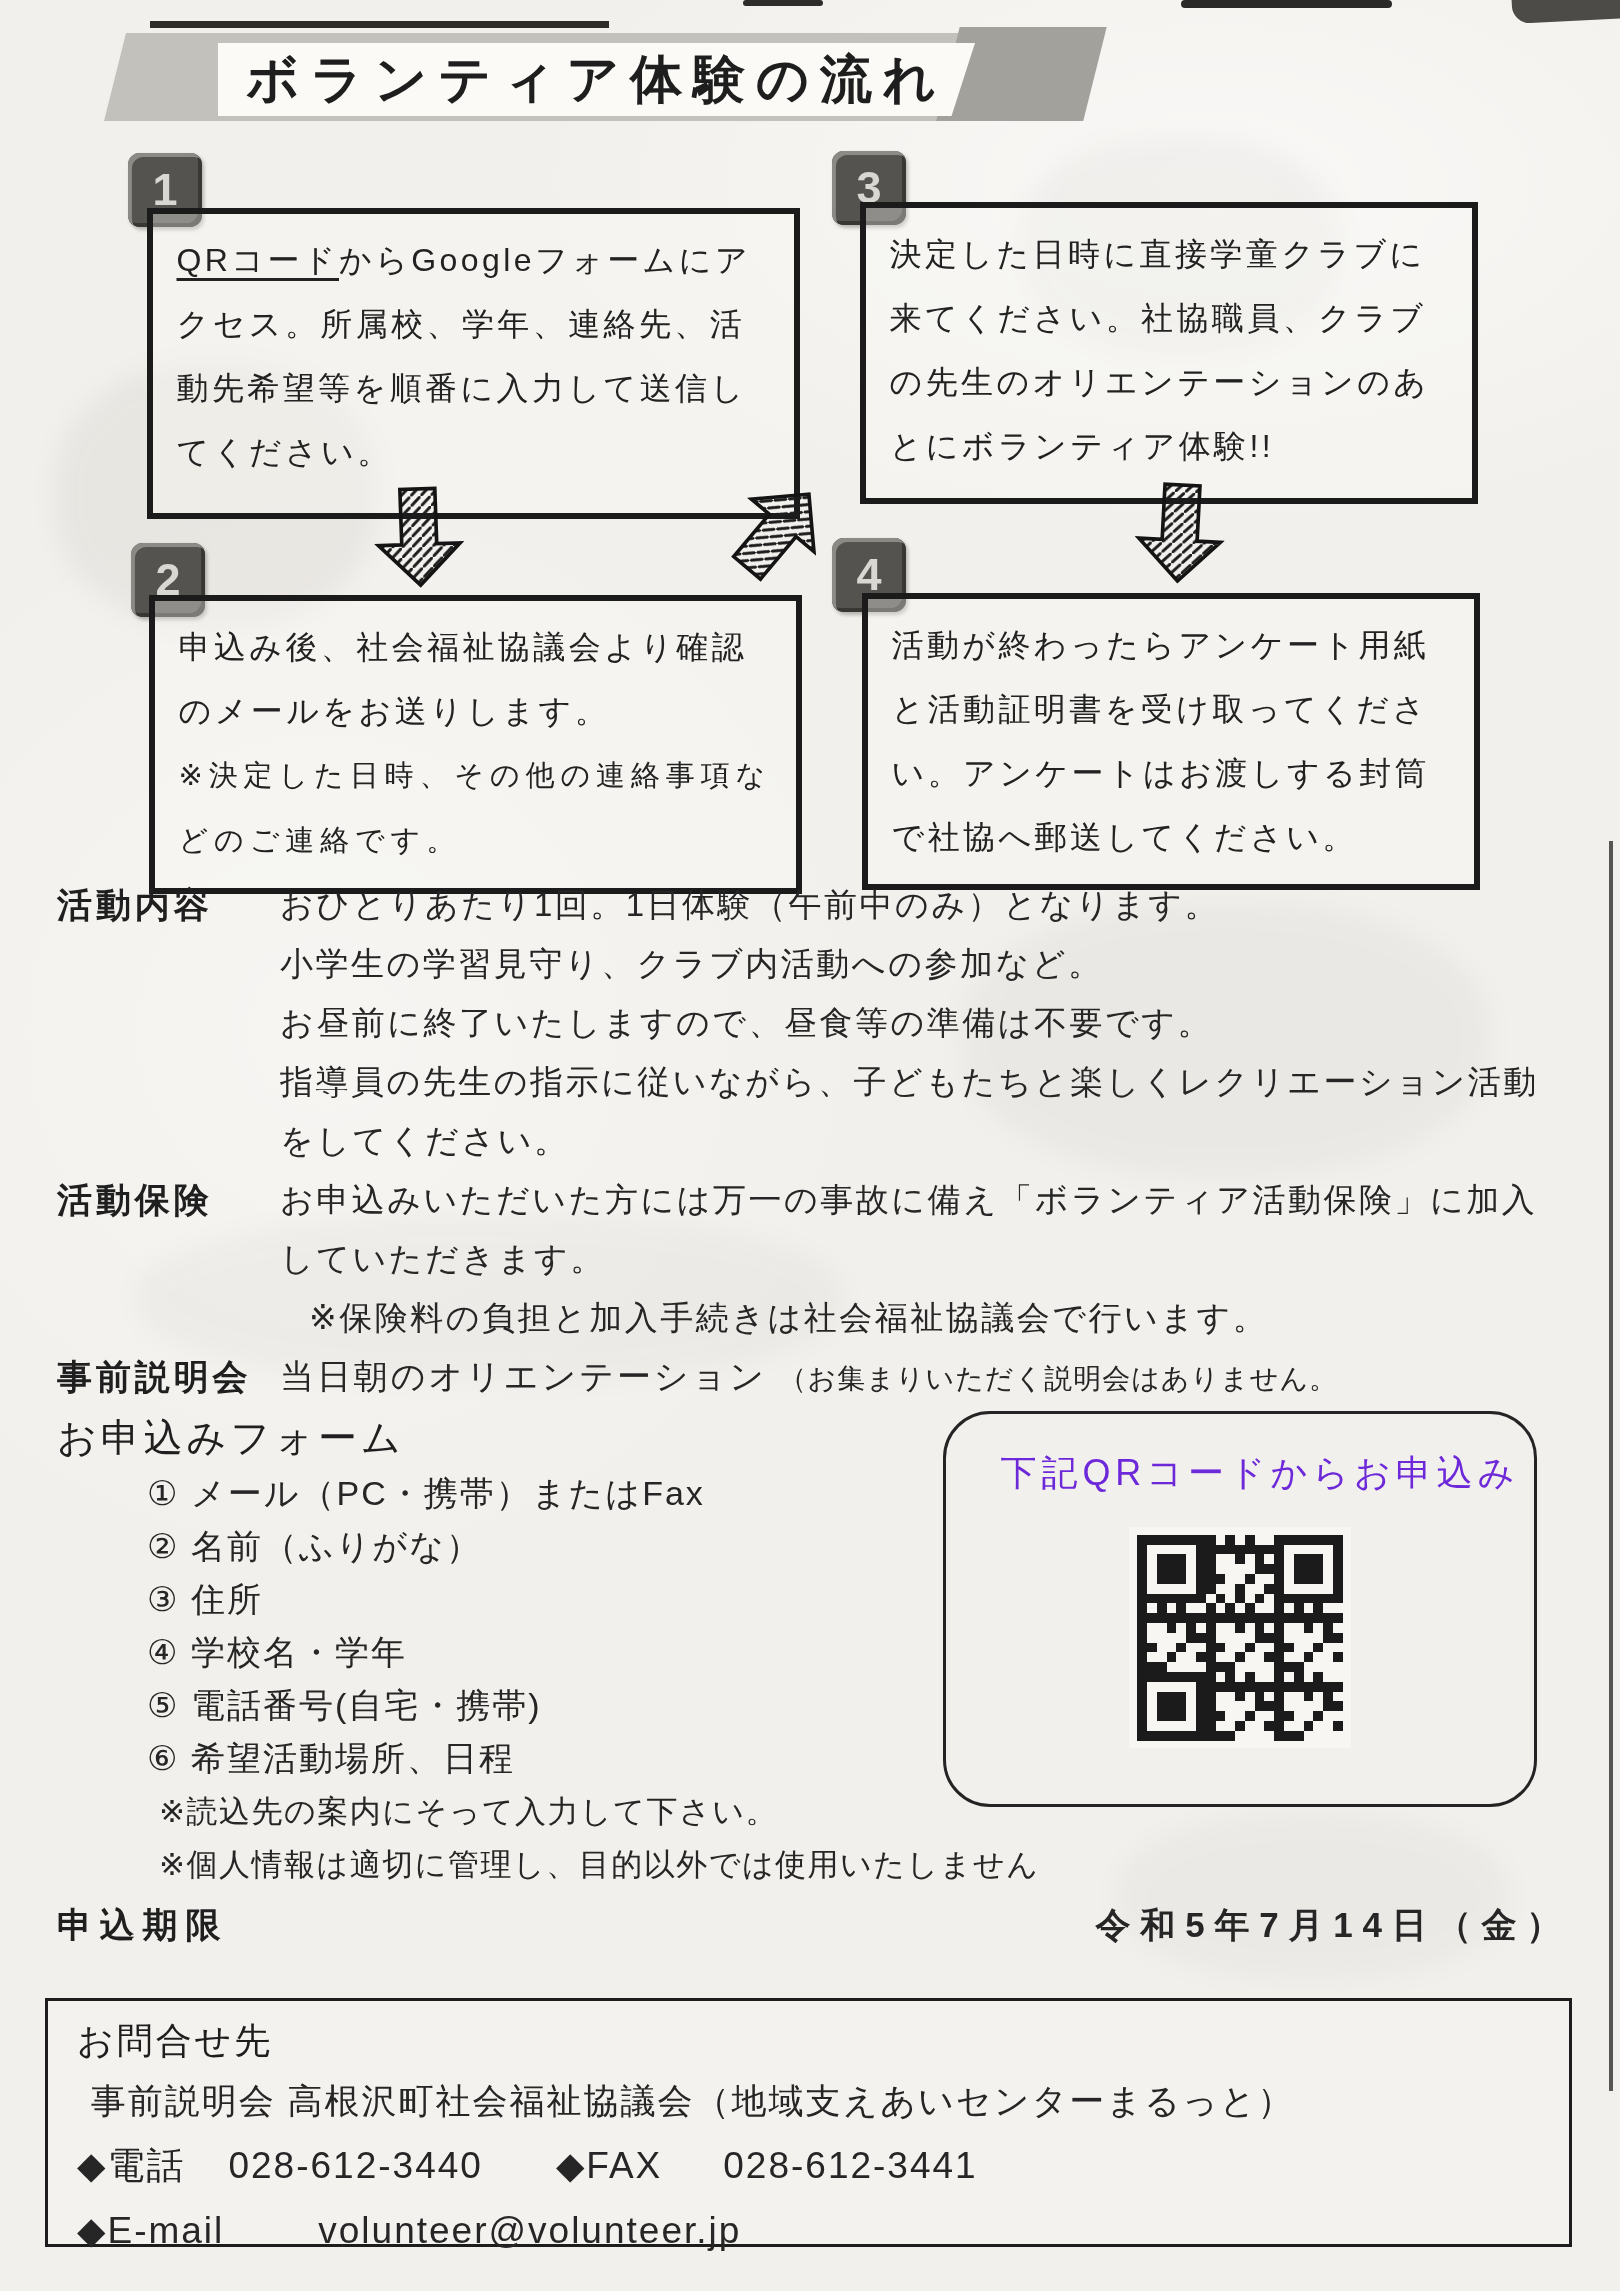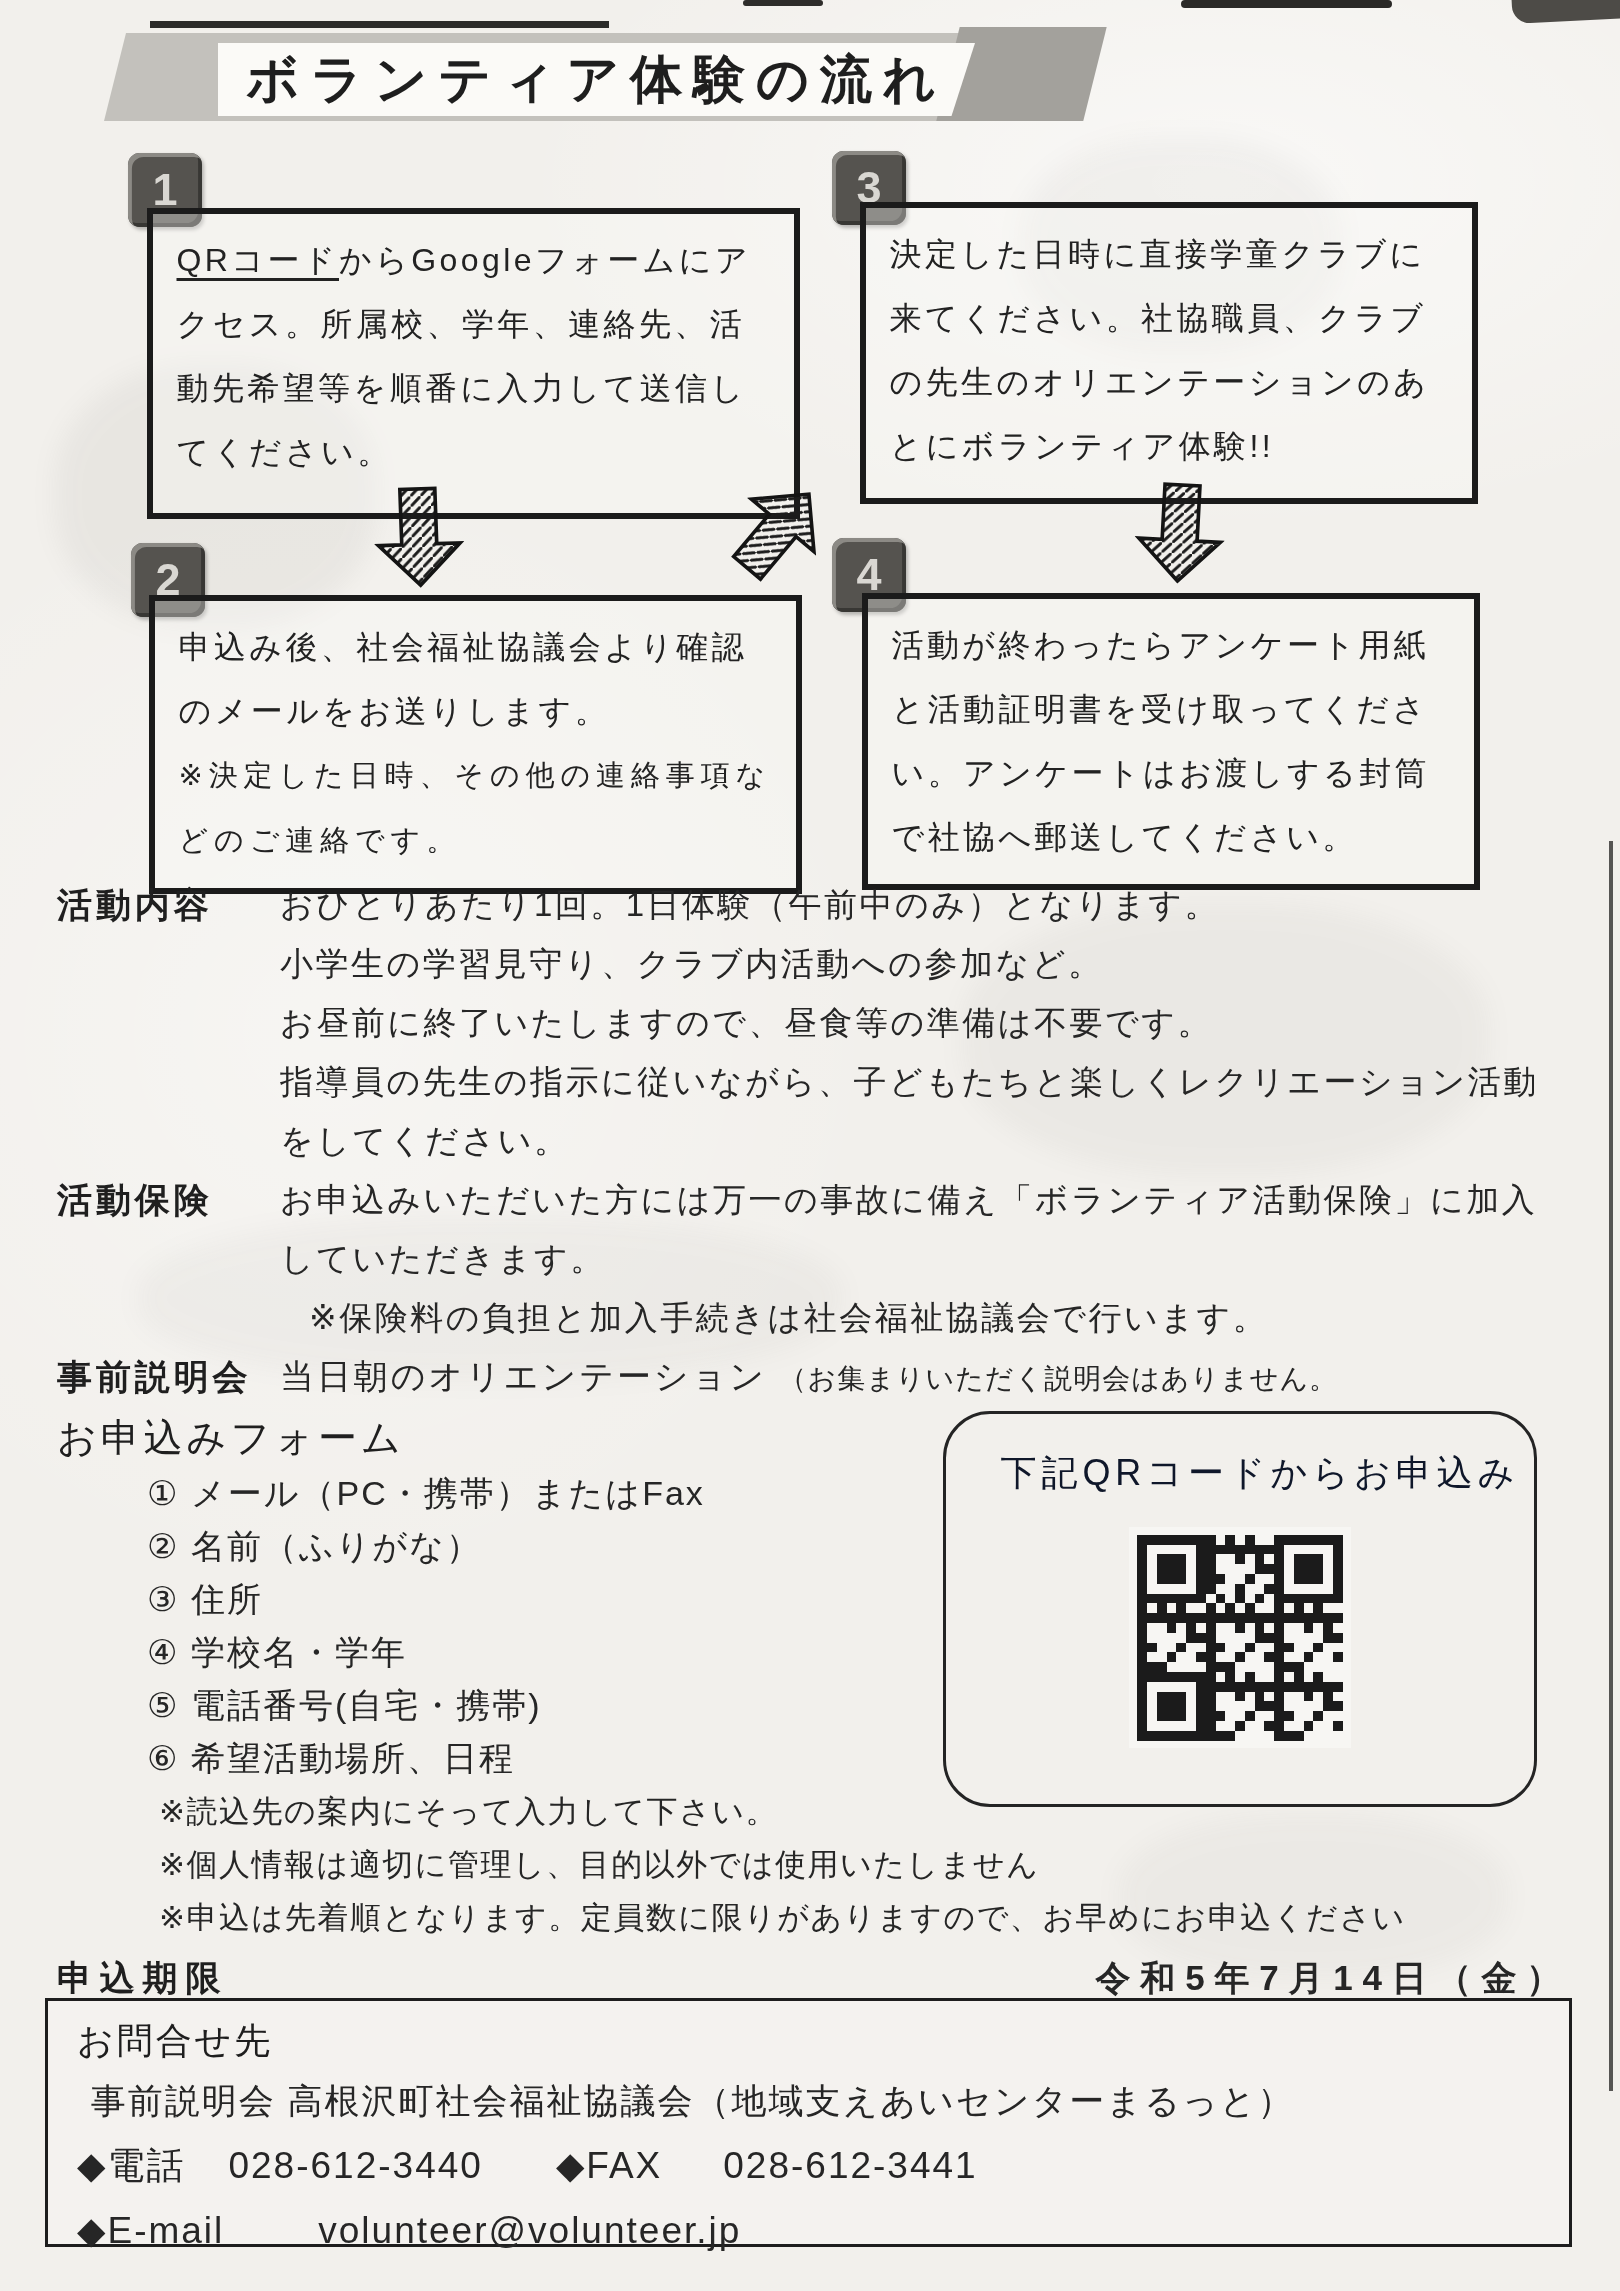--- a/index.html
+++ b/index.html
@@ -64,21 +64,21 @@
   .form-label{font-size:39px;font-weight:400;letter-spacing:3.9px;line-height:59px;color:#1f1f1f;}
   .form-item{font-size:34px;letter-spacing:2px;line-height:53px;margin-left:90px;}
   .form-note{font-size:31px;letter-spacing:1.5px;line-height:53px;margin-left:102px;}
   .deadline{margin-top:3.9px;}
   .deadline .dlabel{letter-spacing:7.8px;}
   .deadline-value{font-size:35px;letter-spacing:9.8px;line-height:59px;margin-left:49px;font-weight:700;}
   
   .qr-panel{position:absolute;left:943px;top:1411px;width:588px;height:390px;
     border:3.9px solid #242424;border-radius:47px;background:#f2f0ec;
     display:flex;flex-direction:column;align-items:center;}
-  .qr-title{margin-top:35px;font-size:36px;letter-spacing:4.9px;color:#0f172a;white-space:nowrap;margin-left:40px;}
+  .qr-title{margin-top:35px;font-size:36px;letter-spacing:4.9px;color:#6d28d9;white-space:nowrap;margin-left:40px;}
   .qr-code{margin-top:29px;display:grid;grid-template-columns:repeat(21,9.8px);grid-auto-rows:9.8px;background:#f7f6f3;padding:7.8px;}
   .qm{width:9.8px;height:9.8px;}
   .qm.on{background:#1b1b1b;}
   
   .contact{position:absolute;left:45px;top:1998px;width:1527px;height:249px;
     border:3.9px solid #1d1d1d;box-sizing:border-box;padding:13.7px 29px 0 29px;background:rgba(250,249,246,.3);}
   .c-title{font-size:36px;letter-spacing:2.9px;color:#1e1e1e;line-height:51px;}
   .c-org{font-size:35px;letter-spacing:2px;line-height:51px;margin-top:9.8px;padding-left:13.7px;white-space:nowrap;}
   .c-row{display:flex;align-items:baseline;margin-top:13.7px;font-size:37px;letter-spacing:2px;line-height:51px;}
   .c-phone{margin-left:43px;}
@@ -196,21 +196,20 @@
 
     <div class="form-item">① メール（PC・携帯）またはFax</div>
     <div class="form-item">② 名前（ふりがな）</div>
     <div class="form-item">③ 住所</div>
     <div class="form-item">④ 学校名・学年</div>
     <div class="form-item">⑤ 電話番号(自宅・携帯)</div>
     <div class="form-item">⑥ 希望活動場所、日程</div>
 
     <div class="form-note">※読込先の案内にそって入力して下さい。</div>
     <div class="form-note">※個人情報は適切に管理し、目的以外では使用いたしません</div>
-    <div class="form-note">※申込は先着順となります。定員数に限りがありますので、お早めにお申込ください</div>
 
     <div class="row deadline">
       <div class="dlabel">申込期限</div>
       <div class="deadline-value">令和5年7月14日（金）</div>
     </div>
   </div>
 
   <div class="qr-panel">
     <div class="qr-title">下記QRコードからお申込み</div>
     <div class="qr-code">

